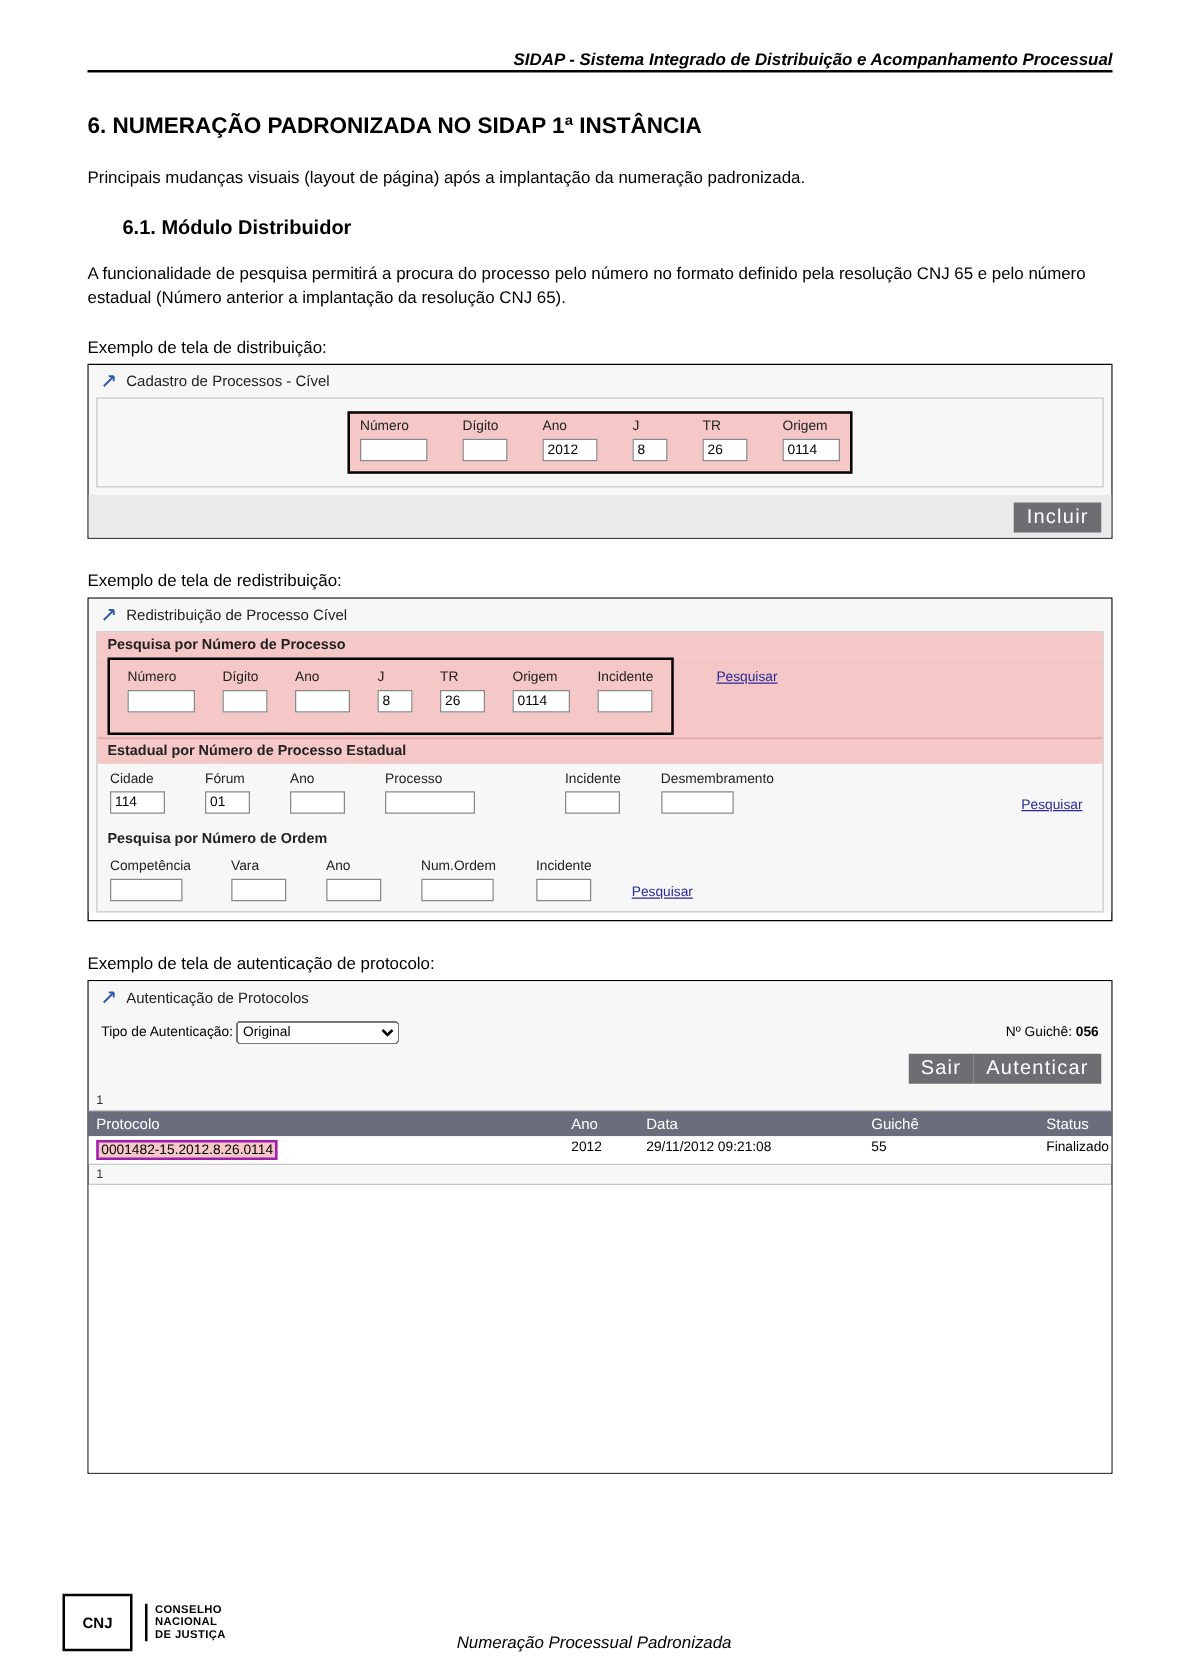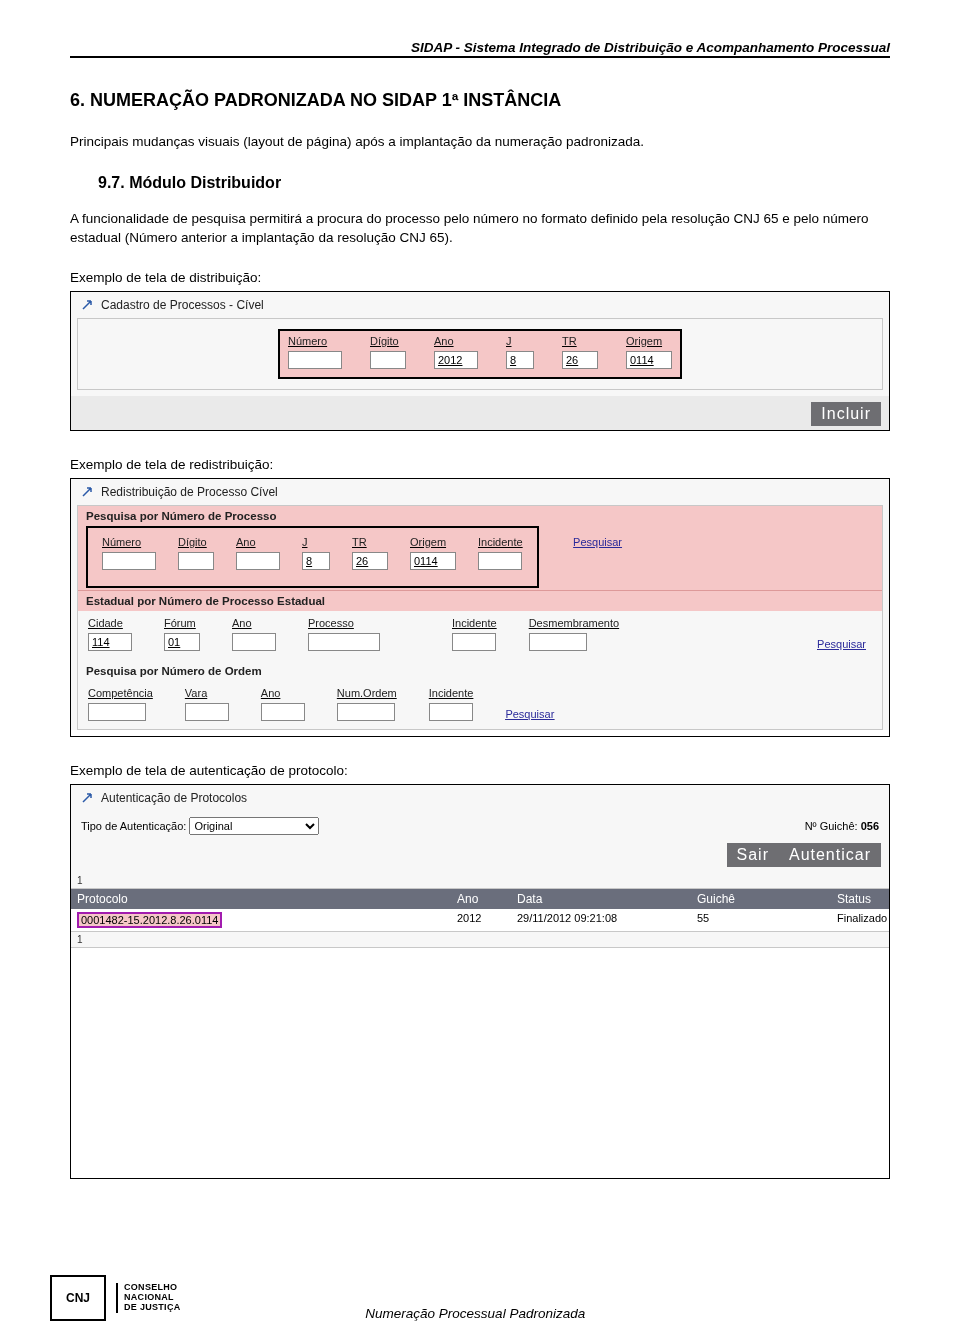--- a/index.html
+++ b/index.html
@@ -8,21 +8,21 @@
   .header-line { font-weight: bold; font-style: italic; font-size: 13.5px; text-align: right; border-bottom: 2px solid #000; padding-bottom: 1px; margin-bottom: 32px; }
   .h1 { font-weight: bold; font-size: 18px; margin-bottom: 22px; }
   .body-text { font-size: 13.5px; line-height: 1.4; margin-bottom: 22px; }
   .h2 { font-weight: bold; font-size: 16px; margin-bottom: 18px; margin-left: 28px; }
   .caption { font-size: 13.5px; margin-bottom: 6px; }
 
   .panel { border: 1px solid #000; margin-bottom: 26px; background: #fff; position: relative; }
   .panel-inner { background: #f7f7f7; }
   .modtitle { font-family: Arial, sans-serif; font-size: 12px; padding: 6px 10px; color: #222; display: flex; align-items: center; gap: 8px; }
   .modtitle svg { flex: 0 0 auto; }
-  .fields-row { display: flex; gap: 28px; padding: 6px 8px 10px 8px; align-items: flex-end; text-decoration: underline; }
+  .fields-row { display: flex; gap: 28px; padding: 6px 8px 10px 8px; align-items: flex-end; }
   .fld { display: flex; flex-direction: column; gap: 4px; font-family: Arial, sans-serif; }
   .fld label { font-size: 11px; color: #222; }
   .fld input { font-size: 11px; padding: 2px 3px; border: 1px solid #888; background: #fff; height: 18px; }
   .w54 { width: 54px; } .w44 { width: 44px; } .w28 { width: 28px; } .w36 { width: 36px; } .w58 { width: 58px; } .w72 { width: 72px; } .w46 { width: 46px; }
 
   .highlight-box { border: 2px solid #000; background: #f5c7c7; padding: 4px 8px 8px 8px; display: inline-block; }
   .highlight-box .fields-row { padding: 0; }
 
   .btn-dark { background: #6e6e72; color: #fff; font-size: 16px; font-family: Arial, sans-serif; padding: 3px 10px; border: none; letter-spacing: 1px; }
   .btn-incluir-row { text-align: right; padding: 6px 8px 4px 8px; background: #eaeaea; }
@@ -57,21 +57,21 @@
 </style>
 </head>
 <body>
 
 <div class="page">
   <div class="header-line">SIDAP - Sistema Integrado de Distribuição e Acompanhamento Processual</div>
 
   <div class="h1">6. NUMERAÇÃO PADRONIZADA NO SIDAP 1ª INSTÂNCIA</div>
   <p class="body-text">Principais mudanças visuais (layout de página) após a implantação da numeração padronizada.</p>
 
-  <div class="h2">9.7. Módulo Distribuidor</div>
+  <div class="h2">6.1. Módulo Distribuidor</div>
   <p class="body-text">A funcionalidade de pesquisa permitirá a procura do processo pelo número no formato definido pela resolução CNJ 65 e pelo número estadual (Número anterior a implantação da resolução CNJ 65).</p>
 
   <div class="caption">Exemplo de tela de distribuição:</div>
   <div class="panel">
     <div class="panel-inner">
       <div class="modtitle">
         <svg width="12" height="12" viewBox="0 0 12 12">
             <path d="M2 10 L10 2 M10 2 L6 2 M10 2 L10 6" stroke="#2b5aa8" stroke-width="1.5" fill="none"></path>
           </svg>
         <span>Cadastro de Processos - Cível</span>

